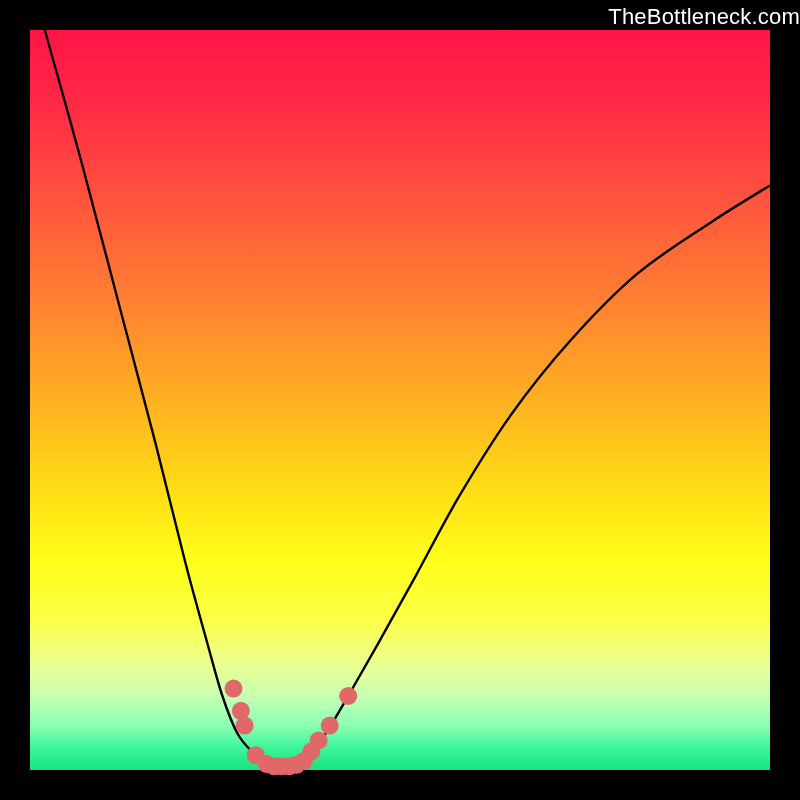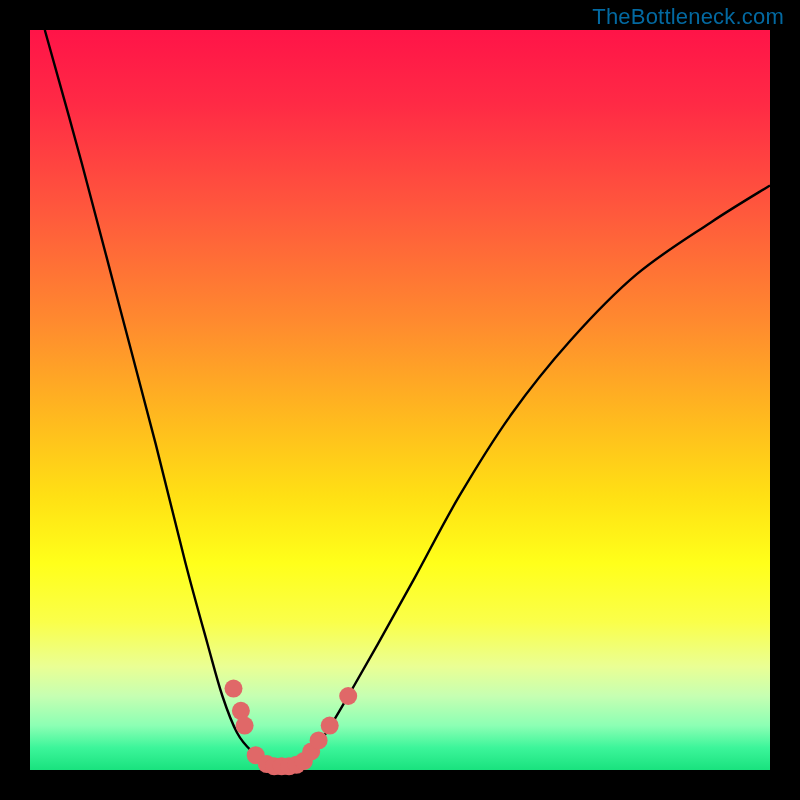--- a/index.html
+++ b/index.html
@@ -36,22 +36,22 @@
       #eaff94 86%,
       #c6ffb2 90%,
       #8cffb4 94%,
       #3cf59a 97%,
       #19e27e 100%
     );
   }
   .watermark {
     position: absolute;
     top: 4px;
-    right: 16px;
-    color: #0369a1;
+    right: 0;
+    color: #ffffff;
     font-size: 22px;
     font-weight: 500;
     letter-spacing: 0.2px;
   }
   svg.curve-layer {
     position: absolute;
     left: 0;
     top: 0;
     width: 740px;
     height: 740px;

